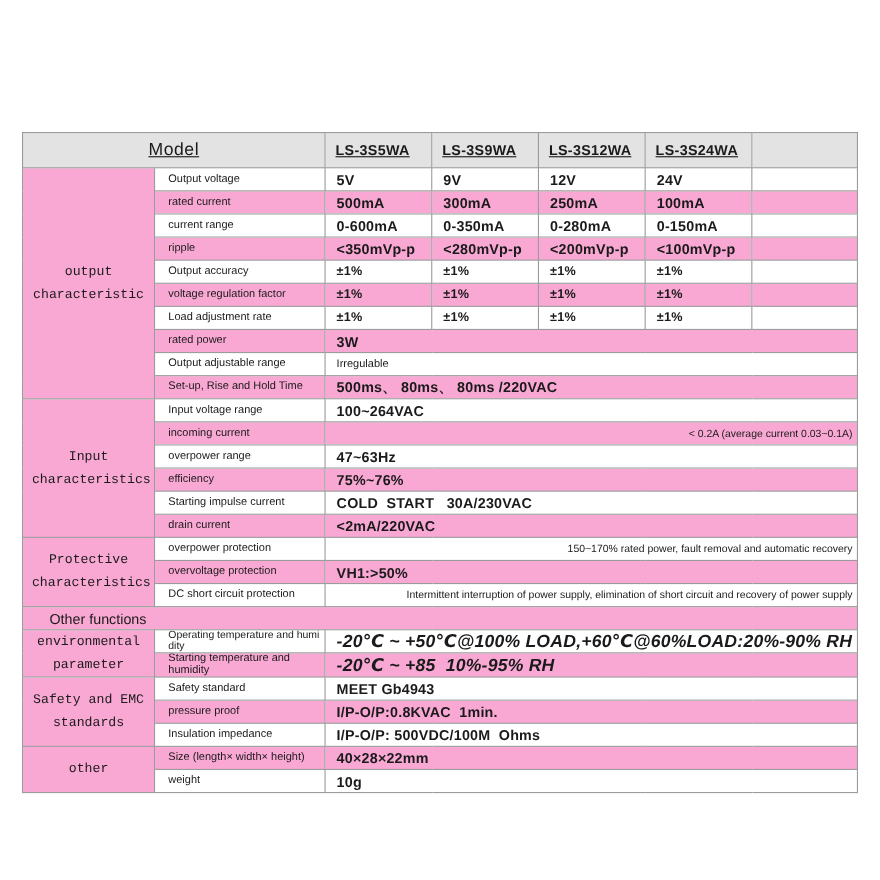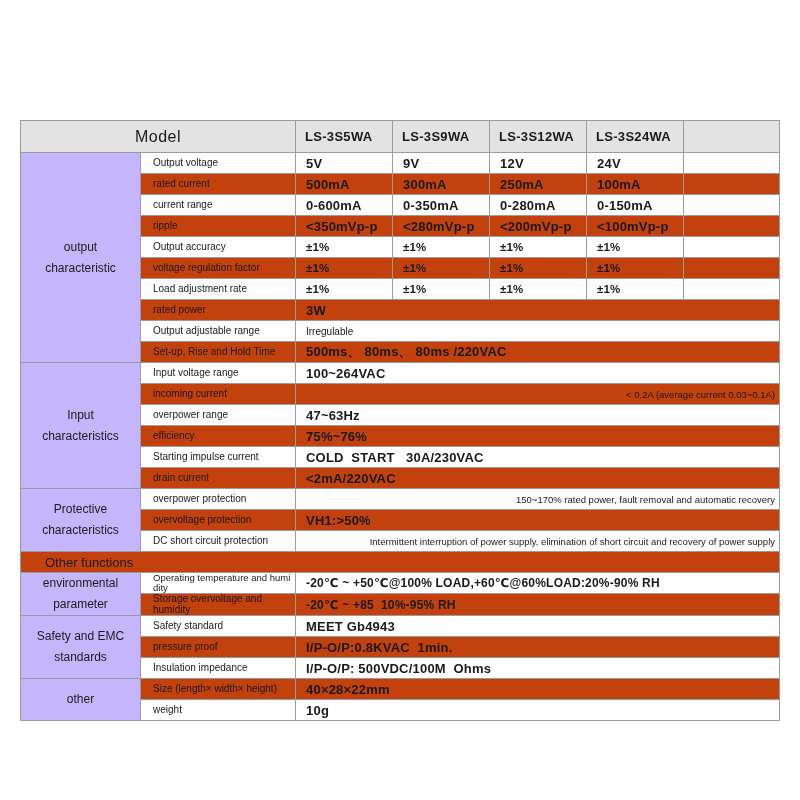--- a/index.html
+++ b/index.html
@@ -7,32 +7,32 @@
     width:800px;height:800px;background:#ffffff;position:relative;
     font-family:"Liberation Sans","DejaVu Sans",sans-serif;color:#1a1a1a;
   }
   .sheet{position:absolute;left:20px;top:120px;}
   table{border-collapse:collapse;table-layout:fixed;width:759px;}
   col.c-group{width:120px}
   col.c-label{width:155px}
   col.c-data{width:97px}
   col.c-last{width:96px}
   th,td{border:1px solid #9b9b9b;padding:0 4px;vertical-align:middle;overflow:hidden;}
-  thead th{height:31px;background:#e3e3e3;}
+  thead th{height:31px;background:#e3e3e3;text-decoration:underline;}
   th.model{font-size:16px;font-weight:400;text-align:center;letter-spacing:.5px;}
   th.mcol{font-size:13px;font-weight:700;text-align:left;padding-left:9px;letter-spacing:.3px;white-space:nowrap;}
   tbody td{height:20px;background:#ffffff;}
-  tr.g td.c{background:#c2410c;}
-  td.grp{background:#c4b5fd;text-align:center;font-size:12px;line-height:1.75;padding:0 8px;}
+  tr.g td.c{background:#f9a8d4;}
+  td.grp{background:#f9a8d4;text-align:center;font-size:12px;line-height:1.75;padding:0 8px;font-family:Liberation Mono, monospace;}
   td.lbl{font-size:10px;line-height:1.05;padding-left:12px;}
   td.lbl.break{word-break:break-all;font-size:9.5px;}
   td.val{font-weight:700;padding-left:10px;white-space:pre-wrap;letter-spacing:.2px;}
   td.lg{font-size:13px;}
   td.md{font-size:11.5px;}
-  td.md2{font-size:12px;}
+  td.md2{font-size:16px;font-style:italic;}
   td.sm{font-size:9.5px;font-weight:400;letter-spacing:0;text-align:right;}
   td.sm2{font-size:10px;font-weight:400;letter-spacing:0;}
   td.band{background:#e7e7e7;font-size:13px;font-weight:400;padding-left:24px;}
 </style>
 </head>
 <body>
 
 <div class="sheet">
 <table>
   <colgroup>
@@ -164,21 +164,21 @@
     </tr>
     <tr class="g">
       <td class="band c" colspan="7">Other functions</td>
     </tr>
     <tr>
       <td class="grp" rowspan="2">environmental parameter</td>
       <td class="lbl break c">Operating temperature and humidity</td>
       <td class="val md2 c" colspan="5">-20℃ ~ +50℃@100% LOAD,+60℃@60%LOAD:20%-90% RH</td>
     </tr>
     <tr class="g">
-      <td class="lbl c">Storage overvoltage and humidity</td>
+      <td class="lbl c">Starting temperature and humidity</td>
       <td class="val md2 c" colspan="5">-20℃ ~ +85  10%-95% RH</td>
     </tr>
     <tr>
       <td class="grp" rowspan="3">Safety and EMC standards</td>
       <td class="lbl c">Safety standard</td>
       <td class="val lg c" colspan="5">MEET Gb4943</td>
     </tr>
     <tr class="g">
       <td class="lbl c">pressure proof</td>
       <td class="val lg c" colspan="5">I/P-O/P:0.8KVAC  1min.</td>

